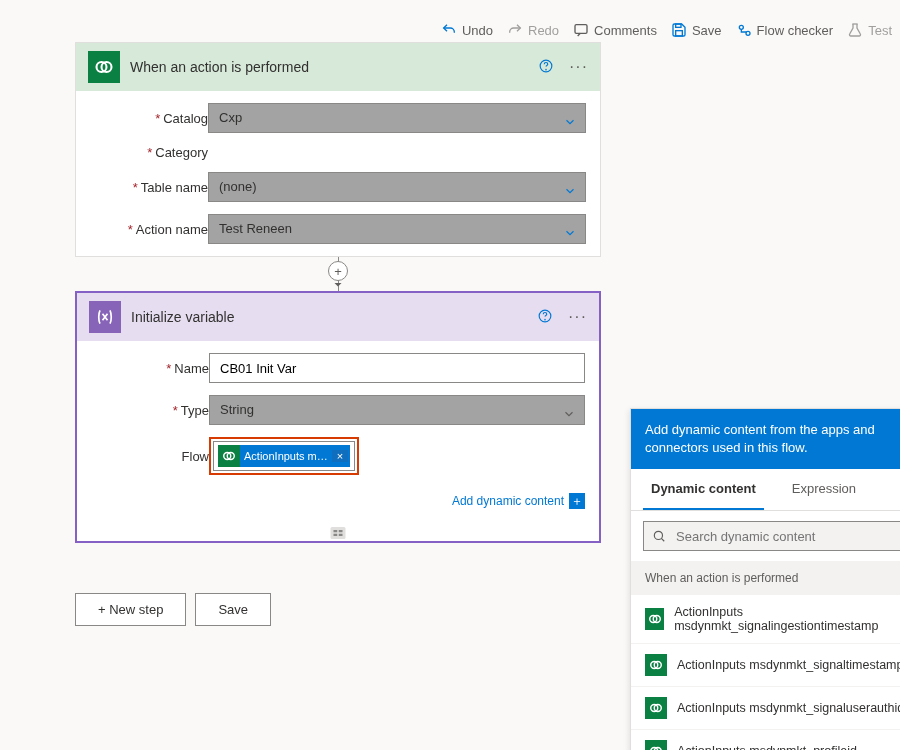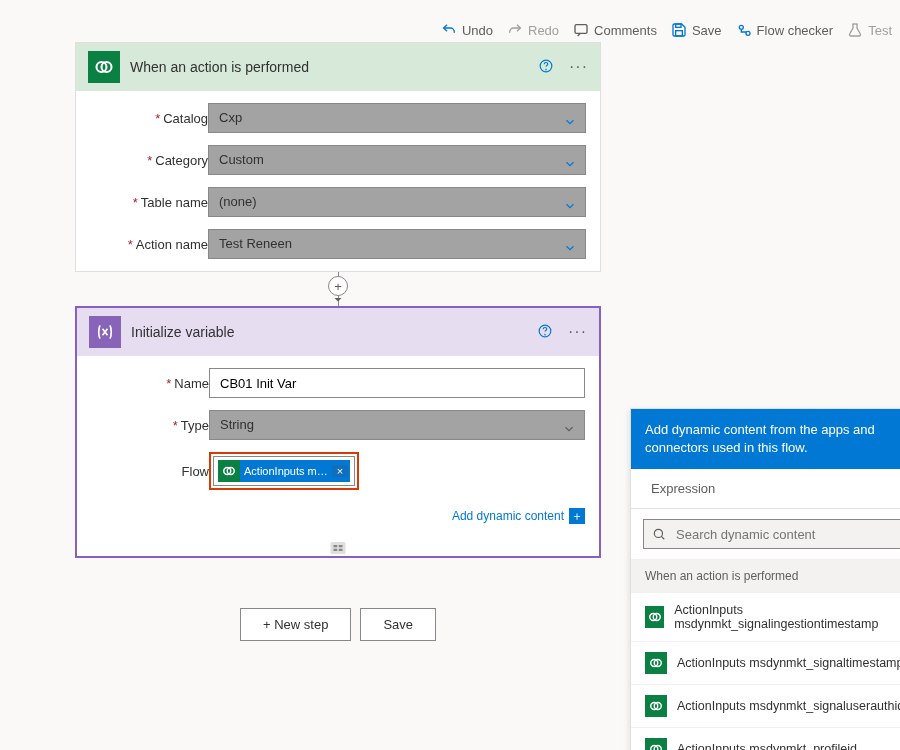--- a/index.html
+++ b/index.html
@@ -39,21 +39,21 @@
   .pill .ptxt { padding-right: 2px; }
   .pill .px { background: #106ebe; padding: 0 5px; margin-left: 2px; cursor: pointer; }
   .add-dyn { text-align: right; color: #0078d4; font-size: 12px; padding: 6px 14px 10px 0; display: flex; justify-content: flex-end; align-items: center; gap: 5px; }
   .add-dyn .plusbox { width: 16px; height: 16px; background: #0078d4; color: #fff; display: inline-flex; align-items: center; justify-content: center; font-size: 12px; }
   
   .connector { width: 526px; margin-left: 75px; position: relative; height: 34px; }
   .connector .line { position: absolute; left: 50%; top: 0; width: 0; height: 100%; border-left: 1px solid #8a8886; }
   .connector .plus { position: absolute; left: 50%; top: 4px; transform: translateX(-50%); width: 20px; height: 20px; border: 1px solid #8a8886; border-radius: 50%; background: #fff; display: flex; align-items: center; justify-content: center; color: #605e5c; font-size: 13px; cursor: pointer; }
   .connector .arrow { position: absolute; left: 50%; bottom: -2px; transform: translateX(-50%); color: #605e5c; }
   
-  .below { width: 526px; margin-left: 75px; display: flex; justify-content: center; gap: 9px; margin-top: 50px; }
+  .below { width: 526px; margin-left: 75px; display: flex; gap: 9px; margin-top: 50px; }
   .btn { border: 1px solid #8a8886; background: #fff; padding: 8px 22px; cursor: pointer; font-size: 13px; }
   
   .block-icon { display: block; margin: 6px auto 0 auto; width: 18px; height: 16px; }
   
   .dyn-panel { position: absolute; right: -30px; top: 408px; width: 300px; background: #fff; border: 1px solid #e1dfdd; box-shadow: -1px 2px 6px rgba(0,0,0,0.1); }
   .dyn-head { background: #0078d4; color: #fff; padding: 12px 14px; font-size: 13px; line-height: 1.4; }
   .dyn-tabs { display: flex; border-bottom: 1px solid #e1dfdd; padding: 0 12px; }
   .dyn-tab { padding: 12px 8px; font-size: 13px; color: #605e5c; cursor: pointer; margin-right: 20px; }
   .dyn-tab.active { color: #323130; font-weight: 600; border-bottom: 2px solid #0078d4; }
   .dyn-search { margin: 10px 12px; border: 1px solid #8a8886; background: #f3f2f1; height: 30px; display: flex; align-items: center; padding: 0 8px; gap: 8px; }
@@ -135,25 +135,20 @@
       <div class="row">
         <div class="lbl"><span class="star">*</span><span>Catalog</span></div>
         <div class="field">
             <div class="dropdown"><span>Cxp</span><span class="chev"><svg viewBox="0 0 24 24" fill="none" stroke="currentColor" stroke-width="2">
                   <path d="M6 9l6 6 6-6"></path>
                 </svg></span></div>
           </div>
       </div>
       <div class="row">
         <div class="lbl"><span class="star">*</span><span>Category</span></div>
-        <div class="field">
-            <div class="dropdown"><span>Custom</span><span class="chev"><svg viewBox="0 0 24 24" fill="none" stroke="currentColor" stroke-width="2">
-                  <path d="M6 9l6 6 6-6"></path>
-                </svg></span></div>
-          </div>
       </div>
       <div class="row">
         <div class="lbl"><span class="star">*</span><span>Table name</span></div>
         <div class="field">
             <div class="dropdown"><span>(none)</span><span class="chev"><svg viewBox="0 0 24 24" fill="none" stroke="currentColor" stroke-width="2">
                   <path d="M6 9l6 6 6-6"></path>
                 </svg></span></div>
           </div>
       </div>
       <div class="row">
@@ -240,20 +235,21 @@
 
   <div class="below">
     <div class="btn">+ New step</div>
     <div class="btn">Save</div>
   </div>
 </div>
 
 <div class="dyn-panel">
   <div class="dyn-head">Add dynamic content from the apps and connectors used in this flow.</div>
   <div class="dyn-tabs">
+    <div class="dyn-tab active">Dynamic content</div>
     <div class="dyn-tab">Expression</div>
   </div>
   <div class="dyn-search">
     <svg width="14" height="14" viewBox="0 0 24 24" fill="none" stroke="#605e5c" stroke-width="2">
         <circle cx="11" cy="11" r="7"></circle>
         <path d="M21 21l-5-5"></path>
       </svg>
     <input placeholder="Search dynamic content" style="">
   </div>
   <div class="dyn-section">When an action is performed</div>

